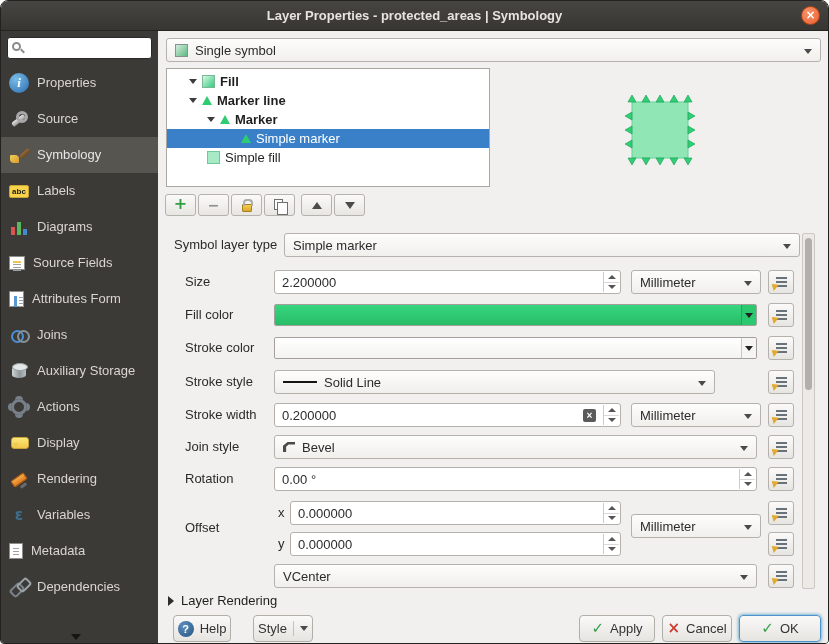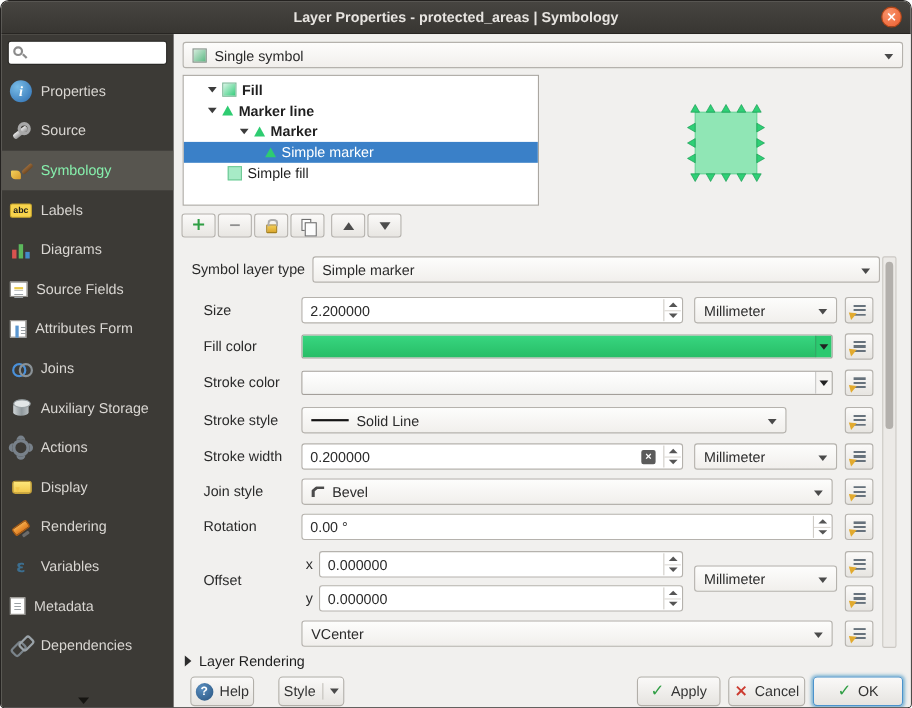--- a/index.html
+++ b/index.html
@@ -15,21 +15,21 @@
 
   .app-body{display:flex;height:612px}
 
   
   .sidebar{position:relative;width:157px;background:#3c3a36;flex:none;overflow:hidden}
   .search-input{position:absolute;left:6px;top:6px;width:145px;height:22px;border:1px solid #2a2926;border-radius:3px;background:#fff;padding:0 4px 0 22px;font-size:12px;outline:none}
   .mag{position:absolute;left:11px;top:11px;width:9px;height:9px;border:2px solid #8b8b8b;border-radius:50%}
   .mag::after{content:"";position:absolute;left:6px;top:6px;width:5px;height:2px;background:#8b8b8b;transform:rotate(45deg)}
   .nav{position:absolute;left:0;right:0;top:34px}
   .nav-item{height:36px;display:flex;align-items:center;padding-left:8px;gap:8px;color:#d9d6d2;font-size:13px}
-  .nav-item.selected{background:#57554f;color:#86efac}
+  .nav-item.selected{background:#57554f;color:#e5e5e5}
   .nav-label{width:106px;line-height:1.15}
   .side-scroll-down{position:absolute;left:70px;bottom:3px;width:0;height:0;border-left:5px solid transparent;border-right:5px solid transparent;border-top:6px solid #161512}
 
   
   .ic{width:20px;height:20px;flex:none;position:relative;display:flex;align-items:center;justify-content:center}
   .ic-info{border-radius:50%;background:radial-gradient(circle at 35% 30%,#79bde8,#2c6cb0)}
   .ic-info::after{content:"i";color:#fff;font:italic bold 13px "Liberation Serif",serif}
   .ic-source::before{content:"";position:absolute;left:2px;top:9px;width:15px;height:5px;background:linear-gradient(#e8e8e8,#939393);border-radius:2px;transform:rotate(-38deg)}
   .ic-source::after{content:"";position:absolute;right:1px;top:2px;width:6px;height:6px;border:3px solid #a8a8a8;border-radius:50%}
   .ic-symbology::before{content:"";position:absolute;left:1px;bottom:2px;width:9px;height:8px;background:linear-gradient(135deg,#f3d05a,#d89b2c);border-radius:1px 4px 1px 4px}
@@ -235,21 +235,21 @@
         <div class="tree-row" style="padding-left:22px">
           <span class="twisty"></span>
           <span class="t-fill"></span>
           <span class="bold">Fill</span>
         </div>
         <div class="tree-row" style="padding-left:22px">
           <span class="twisty"></span>
           <span class="t-tri"></span>
           <span class="bold">Marker line</span>
         </div>
-        <div class="tree-row" style="padding-left:51px">
+        <div class="tree-row" style="padding-left:40px">
           <span class="twisty"></span>
           <span class="t-tri"></span>
           <span class="bold">Marker</span>
         </div>
         <div class="tree-row selected" style="padding-left:74px">
           <span class="t-tri"></span>
           <span>Simple marker</span>
         </div>
         <div class="tree-row" style="padding-left:40px">
           <span class="t-sfill"></span>

